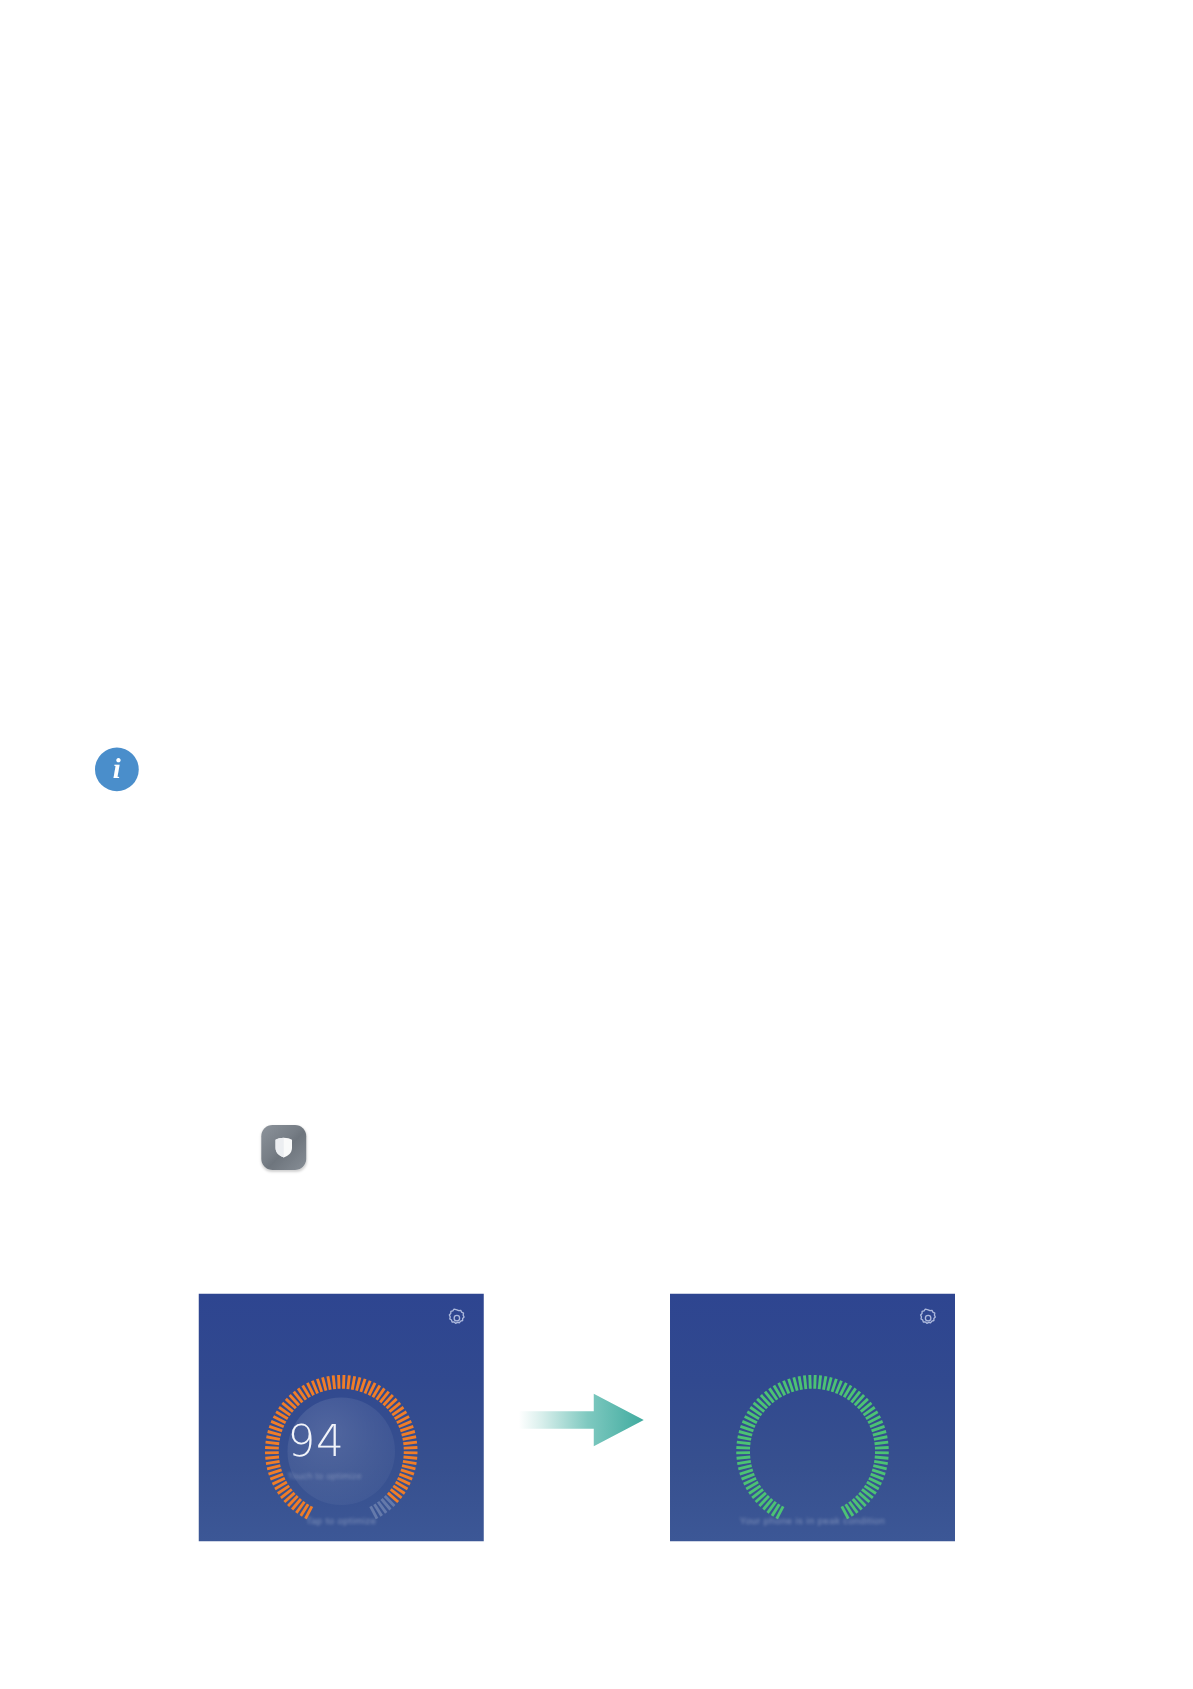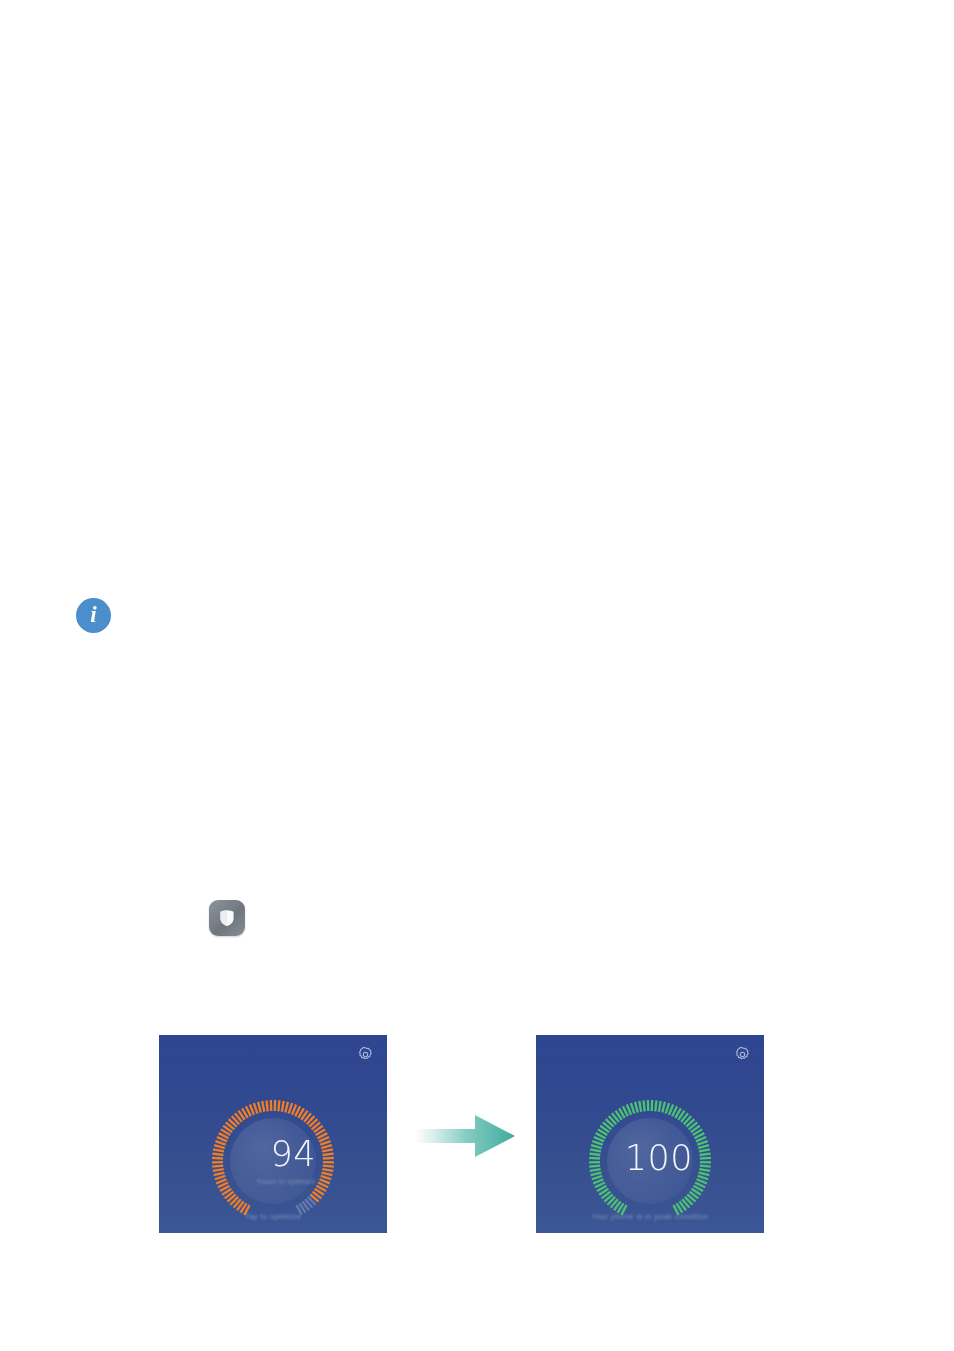--- a/index.html
+++ b/index.html
@@ -101,21 +101,21 @@
     position: absolute;
     left: 50%;
     top: 50%;
     transform: translate(-50%, -50%);
     width: 86px;
     height: 86px;
     border-radius: 50%;
     background: radial-gradient(circle at 38% 32%, rgba(255,255,255,0.14) 0%, rgba(255,255,255,0.08) 45%, rgba(255,255,255,0.045) 75%, rgba(255,255,255,0.03) 100%);
     display: flex;
     flex-direction: column;
-    align-items: flex-end;
+    align-items: flex-start;
     justify-content: center;
   }
   .score {
     color: #f2f4fa;
     font-size: 35px;
     font-weight: 300;
     letter-spacing: 0.5px;
     line-height: 1;
     font-family: "DejaVu Sans", sans-serif;
   }
@@ -365,22 +365,18 @@
             <line x1="104.63" y1="90.69" x2="113.79" y2="96.78" stroke-width="2.3" stroke-linecap="butt" stroke="#4cc274" opacity="1"></line>
             <line x1="102.57" y1="93.56" x2="111.28" y2="100.29" stroke-width="2.3" stroke-linecap="butt" stroke="#4cc274" opacity="1"></line>
             <line x1="100.31" y1="96.28" x2="108.52" y2="103.61" stroke-width="2.3" stroke-linecap="butt" stroke="#4cc274" opacity="1"></line>
             <line x1="97.87" y1="98.84" x2="105.54" y2="106.72" stroke-width="2.3" stroke-linecap="butt" stroke="#4cc274" opacity="1"></line>
             <line x1="95.25" y1="101.21" x2="102.34" y2="109.62" stroke-width="2.3" stroke-linecap="butt" stroke="#4cc274" opacity="1"></line>
             <line x1="92.46" y1="103.40" x2="98.95" y2="112.28" stroke-width="2.3" stroke-linecap="butt" stroke="#4cc274" opacity="1"></line>
             <line x1="89.54" y1="105.38" x2="95.37" y2="114.70" stroke-width="2.3" stroke-linecap="butt" stroke="#4cc274" opacity="1"></line>
             <line x1="86.47" y1="107.15" x2="91.64" y2="116.86" stroke-width="2.3" stroke-linecap="butt" stroke="#4cc274" opacity="1"></line>
           </g>
       </svg>
-      <div class="inner-circle">
-        <div class="score">100</div>
-        <div class="score-sub"></div>
-      </div>
     </div>
 
     <div class="card-caption">Your phone is in peak condition</div>
   </div>
 
 </div>
 
 </body></html>

